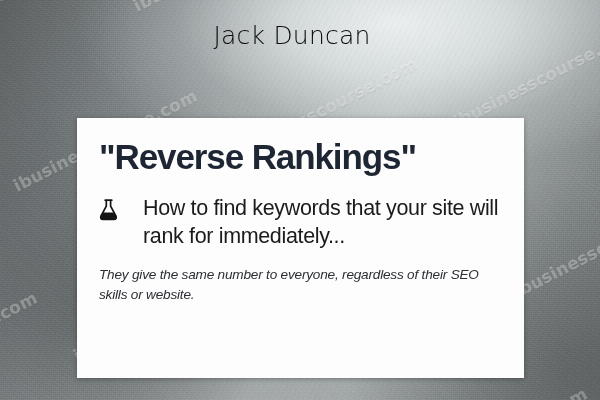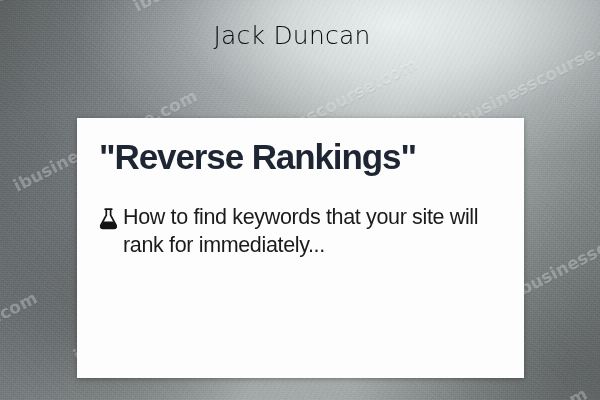--- a/index.html
+++ b/index.html
@@ -127,22 +127,22 @@
     color: #1e2633;
     letter-spacing: -1.1px;
     line-height: 1.12;
     margin: 9px 0 0 0;
     white-space: nowrap;
   }
 
   .card-lead {
     display: flex;
     align-items: flex-start;
-    gap: 5px;
-    margin-top: 28px;
+    gap: 25px;
+    margin-top: 19px;
   }
   .flask-icon {
     flex: 0 0 auto;
     margin-top: 4px;
   }
   .card-lead-text {
     font-family: "Liberation Sans", sans-serif;
     font-size: 21.5px;
     font-weight: normal;
     color: #1b1b1d;
@@ -224,16 +224,17 @@
       <span class="flask-icon">
         <svg width="19" height="22" viewBox="0 0 19 22" aria-hidden="true">
           <path d="M6.2 1.2h6.6M7.3 1.2v6.0L2.0 17.0c-0.9 1.6 0.2 3.5 2.0 3.5h10.9c1.8 0 2.9-1.9 2.0-3.5L11.6 7.2V1.2" fill="none" stroke="#141417" stroke-width="1.7" stroke-linecap="round" stroke-linejoin="round"></path>
           <path d="M4.6 13.4h9.7l3.2 5.0c0.5 1.0-0.2 2.1-1.3 2.1H2.7c-1.1 0-1.8-1.1-1.3-2.1z" fill="#141417"></path>
         </svg>
       </span>
       <span class="card-lead-text">How to find keywords that your site will rank for immediately...</span>
     </div>
 
 
+    <div class="card-note">They give the same number to everyone, regardless of their SEO skills or website.</div>
 
   </div>
 
 </div>
 
 </body></html>

